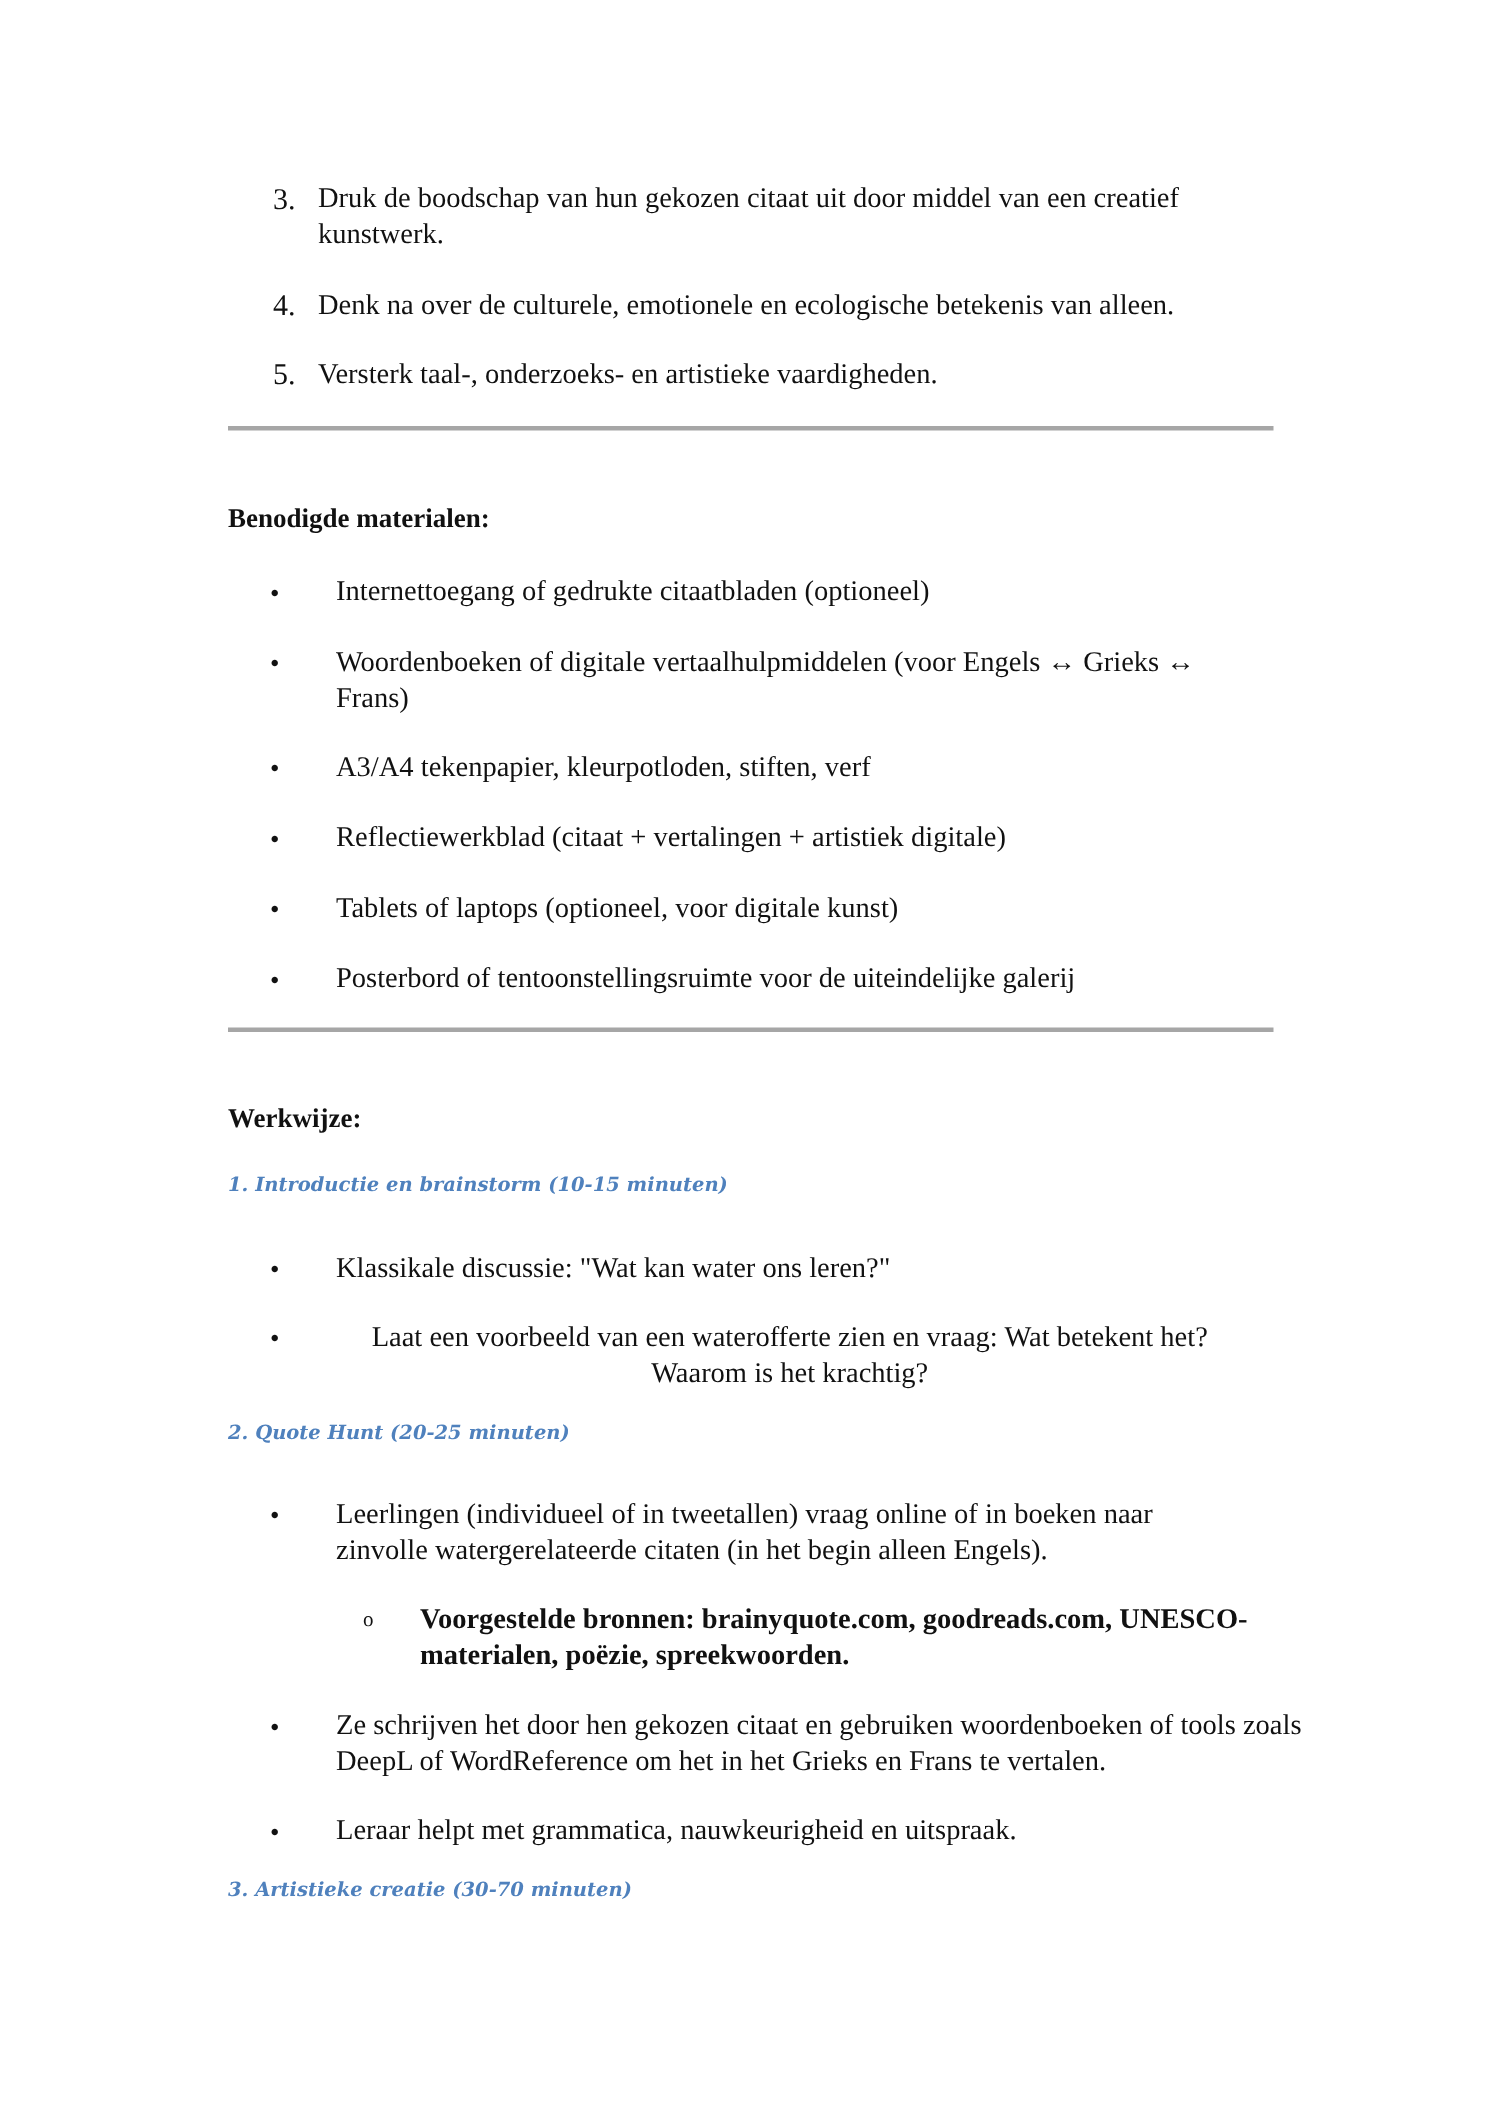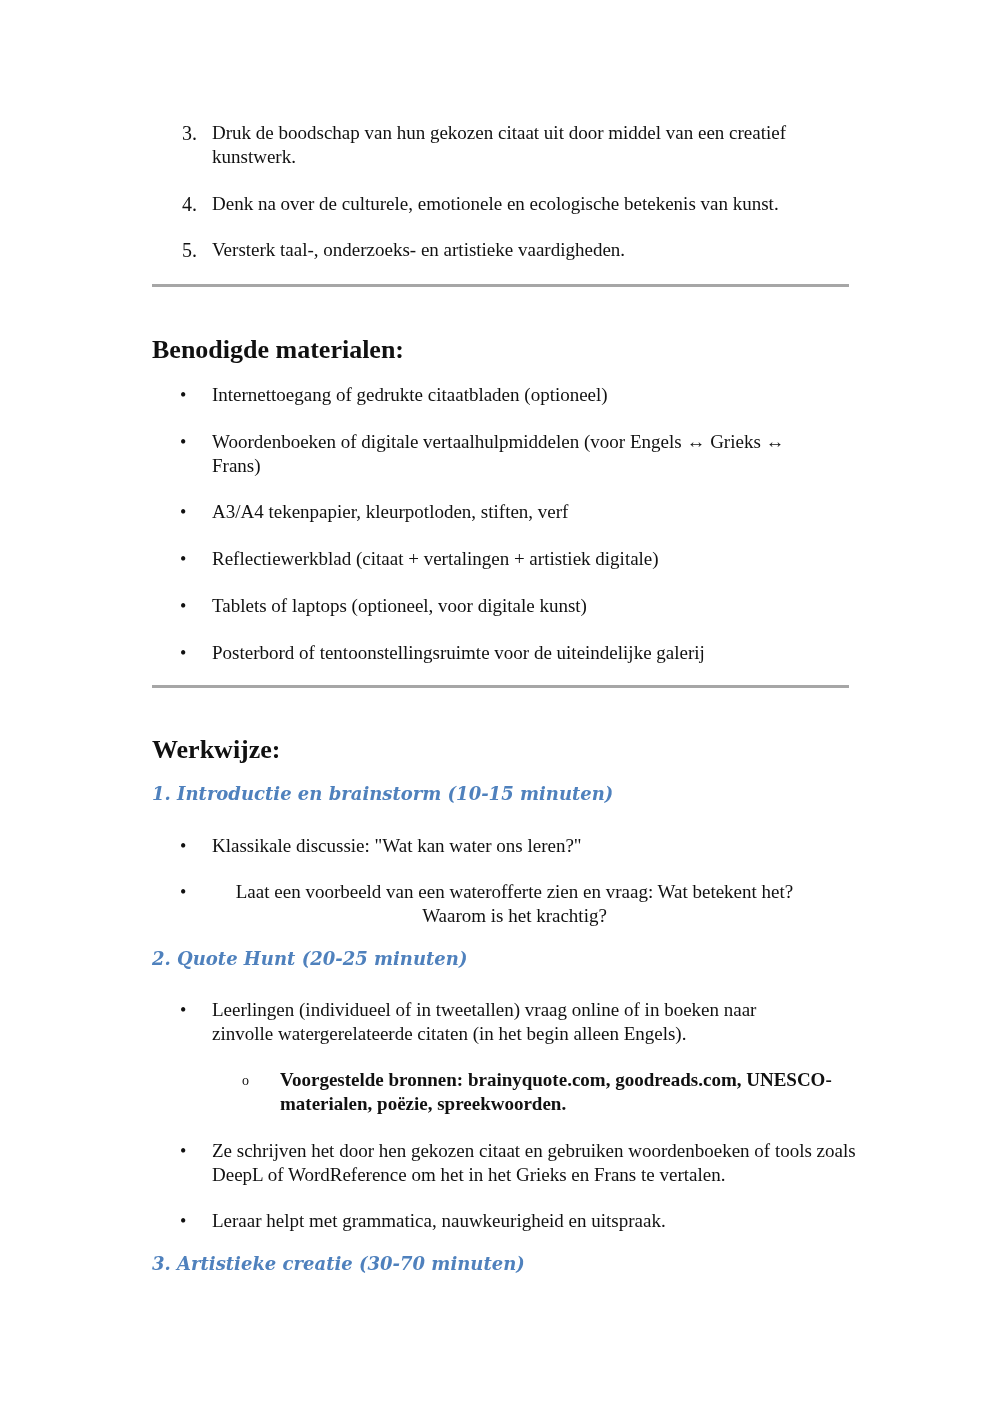--- a/index.html
+++ b/index.html
@@ -3,42 +3,42 @@
   <meta charset="utf-8">
   <style>
     html, body { margin: 0; padding: 0; background: #ffffff; }
     body { width: 1000px; height: 1415px; position: relative; overflow: hidden;
            font-family: "Liberation Serif", serif; color: #111; }
     .page { position: absolute; left: 152px; top: 0; width: 697px; }
     .ol-item { position: absolute; left: 30px; width: 640px; font-size: 19px; line-height: 24px; }
     .ol-num { position: absolute; left: 0; font-size: 20px; }
     .ol-text { position: absolute; left: 30px; width: 620px; }
     .rule { position: absolute; left: 0; width: 697px; height: 3px; background: #a6a6a6; }
-    .h2 { position: absolute; left: 0; font-weight: bold; font-size: 26px; }
+    .h2 { position: absolute; left: 0; font-weight: bold; font-size: 18px; }
     .h3 { position: absolute; left: 0; font-family: "DejaVu Serif", serif; font-style: italic;
-          font-weight: bold; font-size: 18px; color: #4f81bd; }
+          font-weight: bold; font-size: 13px; color: #4f81bd; }
     .bullet { position: absolute; left: 28px; font-size: 19px; line-height: 24px; width: 670px; }
     .bullet .dot { position: absolute; left: 0; top: 0; font-size: 18px; }
-    .bullet .txt { position: absolute; left: 32px; width: 640px; font-family: Liberation Serif, serif; }
+    .bullet .txt { position: absolute; left: 44px; width: 640px; font-family: Liberation Serif, serif; }
     .sub { position: absolute; left: 90px; font-size: 19px; line-height: 24px; width: 600px; }
     .sub .dot { position: absolute; left: 0; top: 1px; font-size: 14px; }
     .sub .txt { position: absolute; left: 38px; width: 570px; font-weight: bold; }
   </style>
 </head>
 <body>
 
 <div class="page">
 
   <div class="ol-item" style="top:121px;">
     <span class="ol-num">3.</span>
     <span class="ol-text">Druk de boodschap van hun gekozen citaat uit door middel van een creatief kunstwerk.</span>
   </div>
   <div class="ol-item" style="top:192px;">
     <span class="ol-num">4.</span>
-    <span class="ol-text">Denk na over de culturele, emotionele en ecologische betekenis van kunst.</span>
+    <span class="ol-text">Denk na over de culturele, emotionele en ecologische betekenis van alleen.</span>
   </div>
   <div class="ol-item" style="top:238px;">
     <span class="ol-num">5.</span>
     <span class="ol-text">Versterk taal-, onderzoeks- en artistieke vaardigheden.</span>
   </div>
 
   <div class="rule" style="top:284px;"></div>
 
   <div class="h2" style="top:335px;">Benodigde materialen:</div>
 

